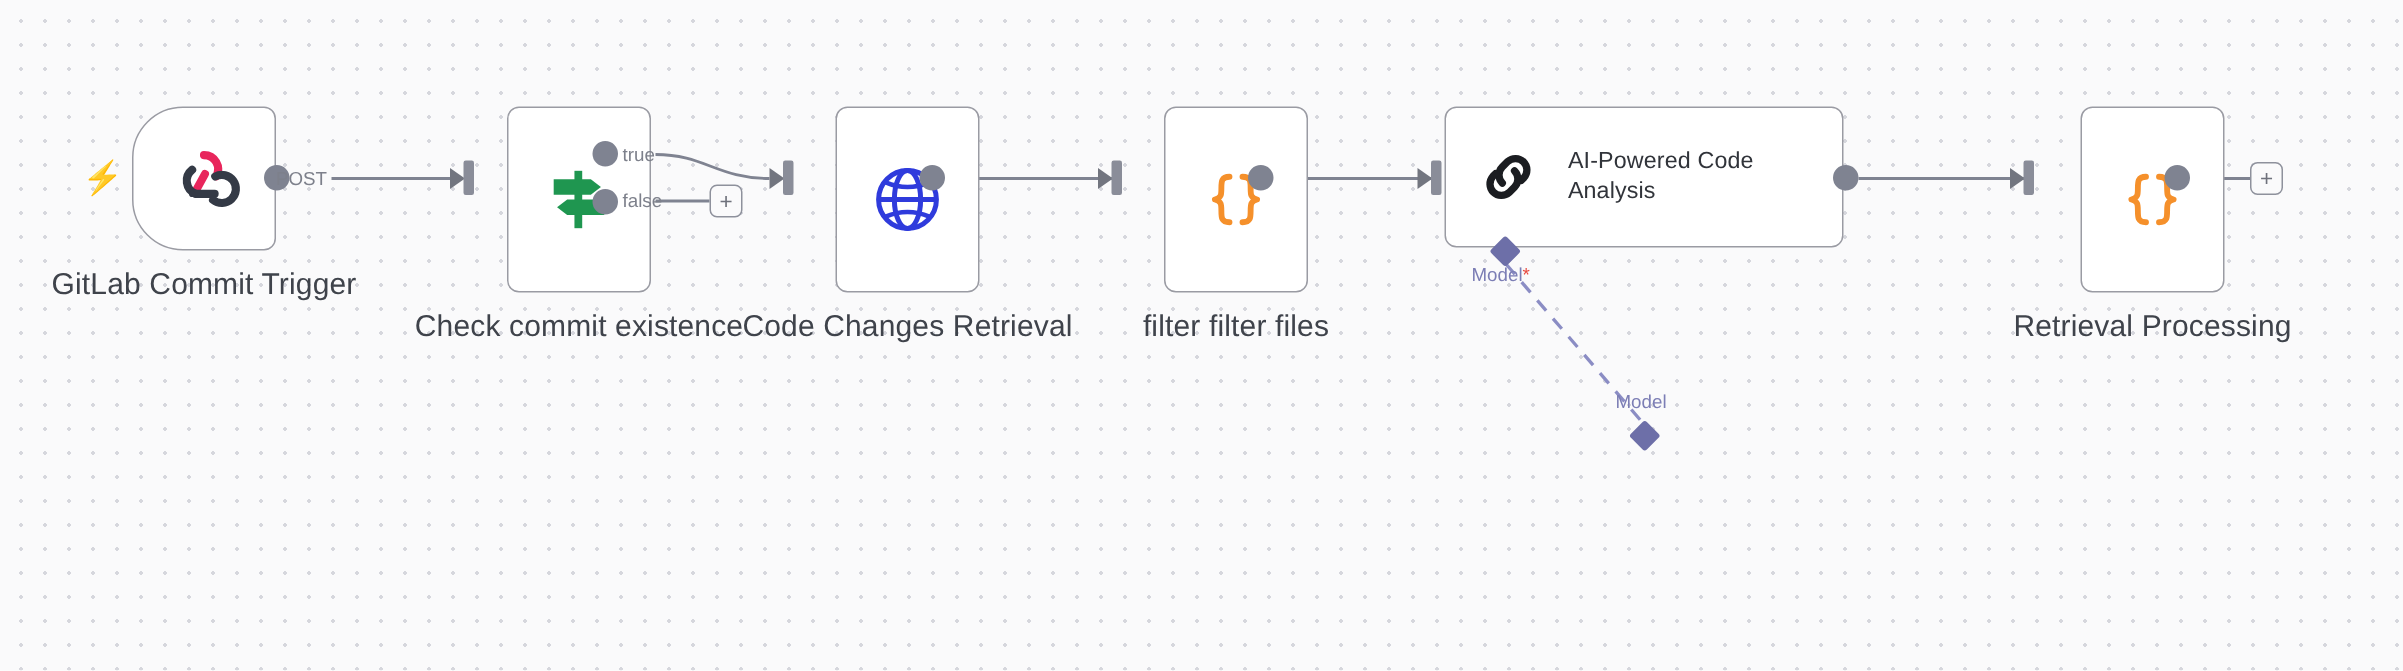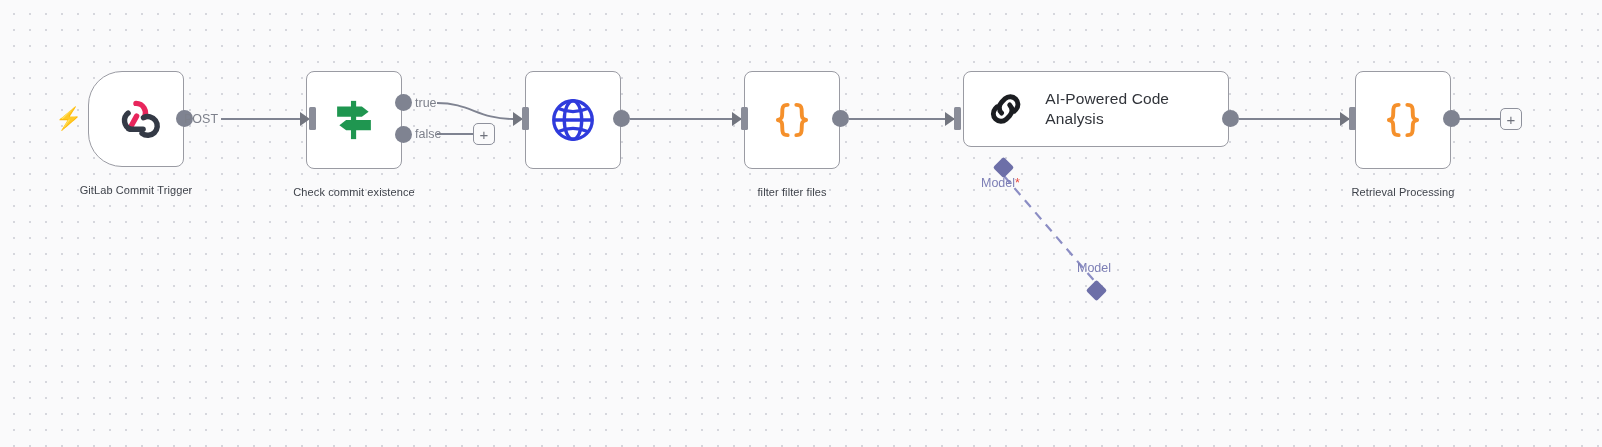--- a/index.html
+++ b/index.html
@@ -33,46 +33,46 @@
   .node {
     position: absolute;
     background: #ffffff;
     border: 1.6px solid #9a9ba3;
     border-radius: 8px;
     display: flex;
     align-items: center;
     justify-content: center;
     z-index: 5;
   }
-  .node.square { width: 96px; height: 98px; }
+  .node.square { width: 96px; height: 124px; margin-left: 32px; }
   .node.trigger {
     width: 96px; height: 96px;
     border-radius: 34px 8px 8px 34px;
   }
   .node.wide {
-    width: 266px; height: 76px;
+    width: 266px; height: 94px;
     justify-content: flex-start;
     padding-left: 20px;
     gap: 18px;
   }
   .node.round {
     width: 78px; height: 78px;
     border-radius: 50%;
     background: #f4f4f8;
     border: 1.4px solid #d6d7e0;
   }
 
   .node-title {
     position: absolute;
     top: 100%;
     margin-top: 14px;
     left: 50%;
     transform: translateX(-50%);
     white-space: nowrap;
-    font-size: 11px;
+    font-size: 20px;
     color: #3f434b;
     letter-spacing: 0.1px;
     line-height: 20px;
     text-align: center;
   }
   .node-title.two-line { white-space: normal; width: 200px; }
 
   .inline-label {
     font-size: 15.5px;
     color: #31343a;
@@ -217,20 +217,21 @@
   <div class="in-bar" style="left:522px; top:107px;"></div>
 
   <div class="node square" style="left:525px; top:71px;">
     <svg width="50" height="50" viewBox="0 0 48 48">
       <circle cx="24" cy="24" r="18.5" fill="none" stroke="#2f3bdc" stroke-width="3.2"></circle>
       <ellipse cx="24" cy="24" rx="8.4" ry="18.5" fill="none" stroke="#2f3bdc" stroke-width="3.2"></ellipse>
       <line x1="5.5" y1="24" x2="42.5" y2="24" stroke="#2f3bdc" stroke-width="3.2"></line>
       <path d="M10 13 Q24 19 38 13" fill="none" stroke="#2f3bdc" stroke-width="3.0"></path>
       <path d="M10 35 Q24 29 38 35" fill="none" stroke="#2f3bdc" stroke-width="3.0"></path>
     </svg>
+    <div class="node-title">Code Changes Retrieval</div>
   </div>
   <div class="out-dot" style="left:613px; top:110px;"></div>
 
   <div class="in-arrow" style="left:732px; top:112px;"></div>
   <div class="in-bar" style="left:741px; top:107px;"></div>
 
   <div class="node square" style="left:744px; top:71px;">
     <svg width="52" height="52" viewBox="0 0 48 48">
       <path d="M20 10 c-5 0 -5 3 -5 7 s0 6 -4 7 c4 1 4 3 4 7 s0 7 5 7" fill="none" stroke="#f5902b" stroke-width="3.6" stroke-linecap="round" stroke-linejoin="round"></path>
       <path d="M28 10 c5 0 5 3 5 7 s0 6 4 7 c-4 1 -4 3 -4 7 s0 7 -5 7" fill="none" stroke="#f5902b" stroke-width="3.6" stroke-linecap="round" stroke-linejoin="round"></path>

